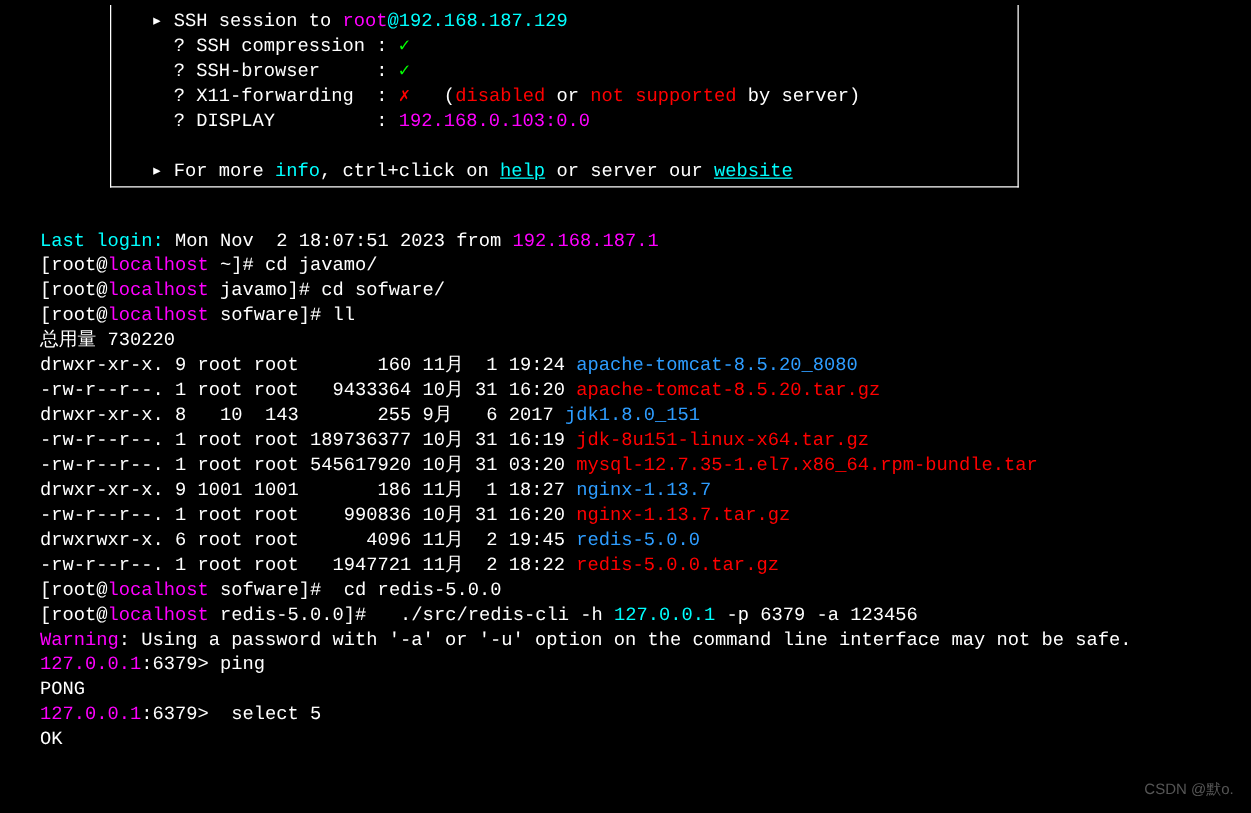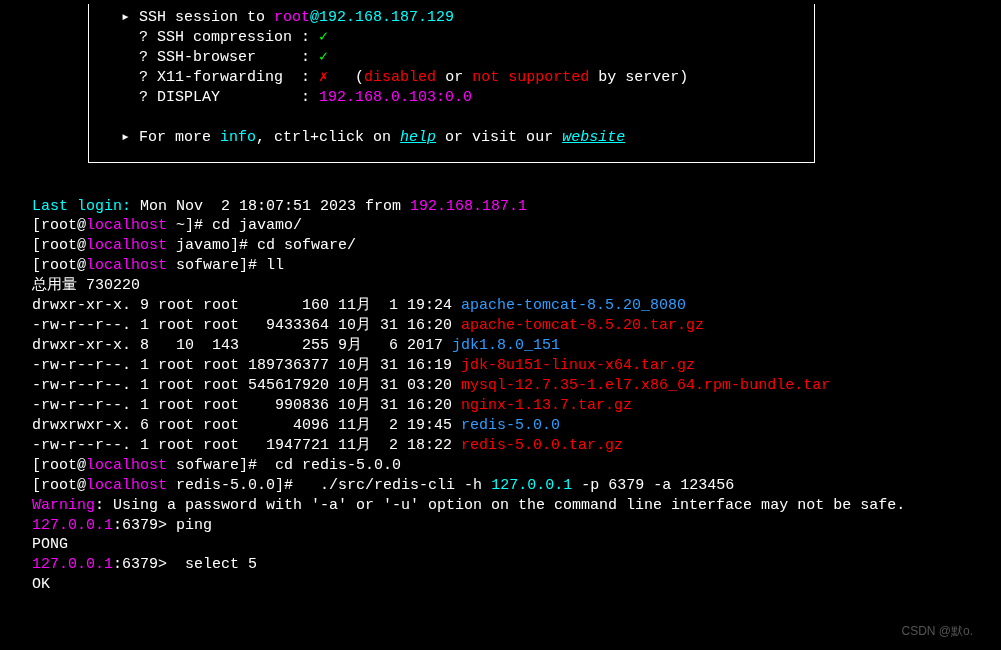--- a/index.html
+++ b/index.html
@@ -14,75 +14,76 @@
       height: 650px;
       overflow: hidden;
       position: relative;
     }
     .terminal {
       padding: 4px 0 0 32px;
     }
     .box {
       border: 1px solid #fff;
       border-top: none;
-      padding: 4px 16px 14px 16px;
+      padding: 4px 16px 1px 16px;
       margin-left: 56px;
       margin-right: 186px;
       margin-bottom: 14px;
     }
     .indent { padding-left: 16px; }
     .cyan { color: #00ffff; }
     .white { color: #fff; }
     .magenta { color: #ff00ff; }
     .green { color: #00ff00; }
     .red { color: #ff0000; }
     .blue { color: #2e9dff; }
     .underline { text-decoration: underline; }
     .line { white-space: pre; }
     .watermark {
       position: absolute;
       bottom: 10px;
-      right: 28px;
+      right: 14px;
       color: #555;
       font-size: 12px;
       font-family: sans-serif;
     }
-    a { color: inherit; font-style: italic; }
+    a { color: inherit; }
   </style>
 </head>
 <body>
 
 <div class="terminal">
 
   <div class="box">
     <div class="indent">
       <div class="line"><span class="white">▸</span><span> SSH session to </span><span class="magenta">root</span><span class="cyan">@</span><span class="cyan">192.168.187.129</span></div>
       <div class="line">  <span>?</span><span> SSH compression : </span><span class="green">✓</span></div>
       <div class="line">  <span>?</span><span> SSH-browser     : </span><span class="green">✓</span></div>
       <div class="line">  <span>?</span><span> X11-forwarding  : </span><span class="red">✗</span><span>   (</span><span class="red">disabled</span><span> or </span><span class="red">not supported</span><span> by server)</span></div>
       <div class="line">  <span>?</span><span> DISPLAY         : </span><span class="magenta">192.168.0.103:0.0</span></div>
       <div class="line">&nbsp;</div>
-      <div class="line"><span>▸</span><span> For more </span><span class="cyan">info</span><span>, ctrl+click on </span><a href="#" class="cyan underline">help</a><span> or visit our </span><a href="#" class="cyan underline">website</a></div>
+      <div class="line"><span>▸</span><span> For more </span><span class="cyan">info</span><span>, ctrl+click on </span><a href="#" class="cyan underline">help</a><span> or server our </span><a href="#" class="cyan underline">website</a></div>
     </div>
   </div>
 
   <div class="line">&nbsp;</div>
   <div class="line"><span class="cyan">Last login:</span><span> Mon Nov  2 18:07:51 2023 from </span><span class="magenta">192.168.187.1</span></div>
 
   <div class="line"><span>[</span><span>root</span><span>@</span><span class="magenta">localhost</span><span> ~]# </span><span>cd javamo/</span></div>
   <div class="line"><span>[</span><span>root</span><span>@</span><span class="magenta">localhost</span><span> javamo]# </span><span>cd sofware/</span></div>
   <div class="line"><span>[</span><span>root</span><span>@</span><span class="magenta">localhost</span><span> sofware]# </span><span>ll</span></div>
   <div class="line">总用量 730220</div>
 
   <div id="ls-output">
       <div class="line"><span>drwxr-xr-x. 9 root root       160 11月  1 19:24 </span><span class="blue">apache-tomcat-8.5.20_8080</span></div>
       <div class="line"><span>-rw-r--r--. 1 root root   9433364 10月 31 16:20 </span><span class="red">apache-tomcat-8.5.20.tar.gz</span></div>
       <div class="line"><span>drwxr-xr-x. 8   10  143       255 9月   6 2017 </span><span class="blue">jdk1.8.0_151</span></div>
       <div class="line"><span>-rw-r--r--. 1 root root 189736377 10月 31 16:19 </span><span class="red">jdk-8u151-linux-x64.tar.gz</span></div>
       <div class="line"><span>-rw-r--r--. 1 root root 545617920 10月 31 03:20 </span><span class="red">mysql-12.7.35-1.el7.x86_64.rpm-bundle.tar</span></div>
+      <div class="line"><span>drwxr-xr-x. 9 1001 1001       186 11月  1 18:27 </span><span class="blue">nginx-1.13.7</span></div>
       <div class="line"><span>-rw-r--r--. 1 root root    990836 10月 31 16:20 </span><span class="red">nginx-1.13.7.tar.gz</span></div>
       <div class="line"><span>drwxrwxr-x. 6 root root      4096 11月  2 19:45 </span><span class="blue">redis-5.0.0</span></div>
       <div class="line"><span>-rw-r--r--. 1 root root   1947721 11月  2 18:22 </span><span class="red">redis-5.0.0.tar.gz</span></div>
     </div>
 
   <div class="line"><span>[</span><span>root</span><span>@</span><span class="magenta">localhost</span><span> sofware]# </span><span> cd redis-5.0.0</span></div>
   <div class="line"><span>[</span><span>root</span><span>@</span><span class="magenta">localhost</span><span> redis-5.0.0]# </span><span>  ./src/redis-cli -h </span><span class="cyan">127.0.0.1</span><span> -p 6379 -a 123456</span></div>
   <div class="line"><span class="magenta">Warning</span><span>: Using a password with '-a' or '-u' option on the command line interface may not be safe.</span></div>
   <div class="line"><span class="magenta">127.0.0.1</span><span>:6379&gt; </span><span>ping</span></div>
   <div class="line">PONG</div>

